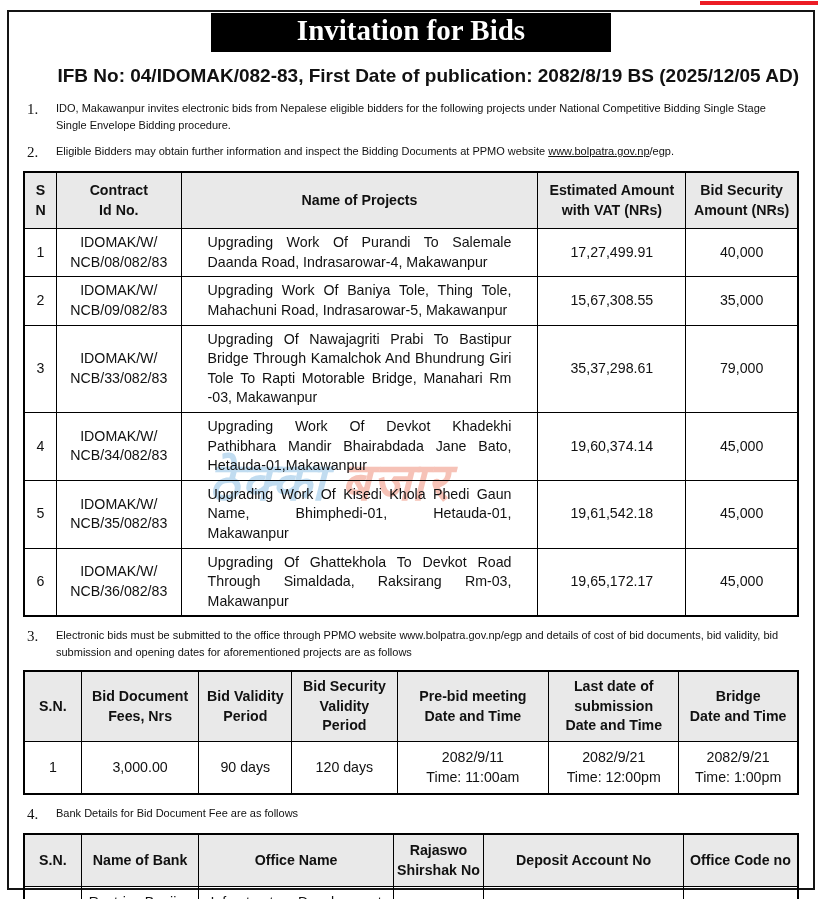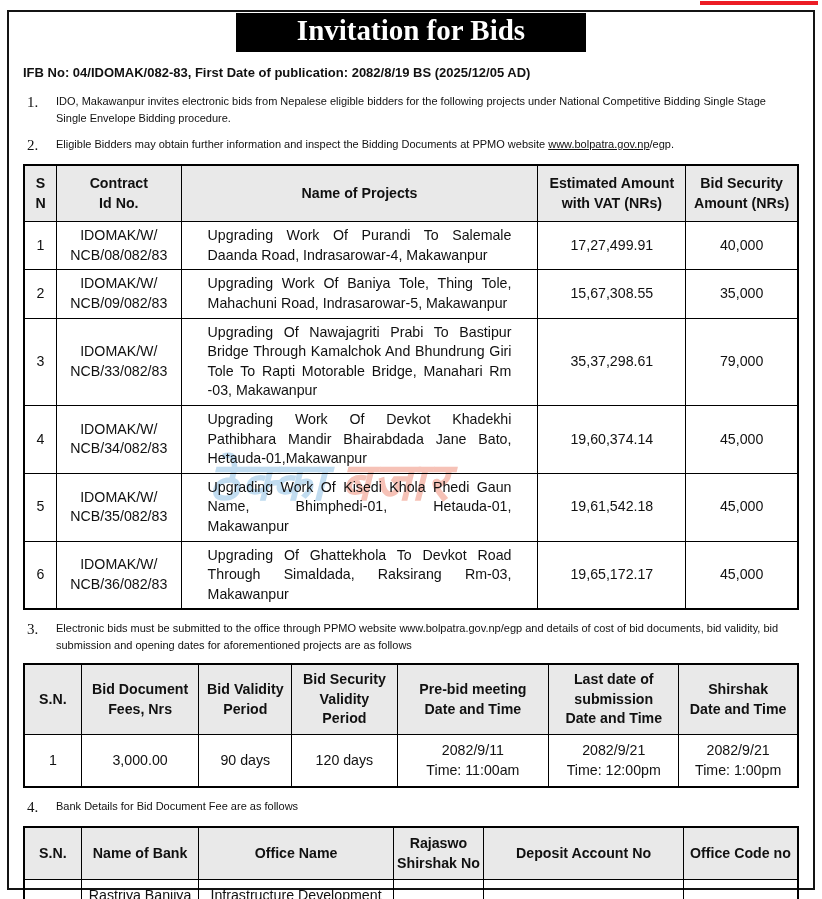--- a/index.html
+++ b/index.html
@@ -5,25 +5,25 @@
   * { margin: 0; padding: 0; box-sizing: border-box; }
   html, body { width: 822px; height: 899px; background: #fff; overflow: hidden;
     font-family: "Liberation Sans", sans-serif; color: #111; }
 
   .red-bar { position: absolute; top: 1px; right: 4px; width: 118px; height: 4px;
     background: #ec1c24; }
 
   .doc { position: relative; margin: 10px 7px 0 7px; height: 880px;
     border: 2px solid #141414; padding: 0 14px; background: #fff; }
 
-  .title-box { width: 350px; margin: 1px auto 3px auto; background: #000; color: #fff;
+  .title-box { width: 400px; margin: 1px auto 3px auto; background: #000; color: #fff;
     text-align: center; font-family: "Liberation Serif", serif; font-weight: bold;
     font-size: 29px; padding: 1px 0 5px 0; }
 
-  .ifb-line { text-align: left; font-weight: bold; font-size: 13px;
+  .ifb-line { text-align: right; font-weight: bold; font-size: 19px;
     margin: 13px 0 13px 0; }
 
   .item { display: flex; margin-bottom: 10px; position: relative; z-index: 1; }
   .item-num { width: 33px; flex: 0 0 33px; font-family: "Liberation Serif", serif;
     font-size: 15px; padding-left: 4px; padding-top: 1px; }
   .item-body { flex: 1; font-size: 11px; line-height: 1.5; }
   .doc-link { text-decoration: underline; color: inherit; cursor: pointer; }
 
   table { width: 100%; border-collapse: collapse; table-layout: fixed;
     position: relative; z-index: 1; background: transparent; }
@@ -171,21 +171,21 @@
         <th>Bid Validity
 Period</th>
         <th>Bid Security
 Validity
 Period</th>
         <th>Pre-bid meeting
 Date and Time</th>
         <th>Last date of
 submission
 Date and Time</th>
-        <th>Shirshak
+        <th>Bridge
 Date and Time</th>
       </tr>
     </thead>
     <tbody>
       <tr>
         <td>1</td>
         <td>3,000.00</td>
         <td>90 days</td>
         <td>120 days</td>
         <td>2082/9/11

